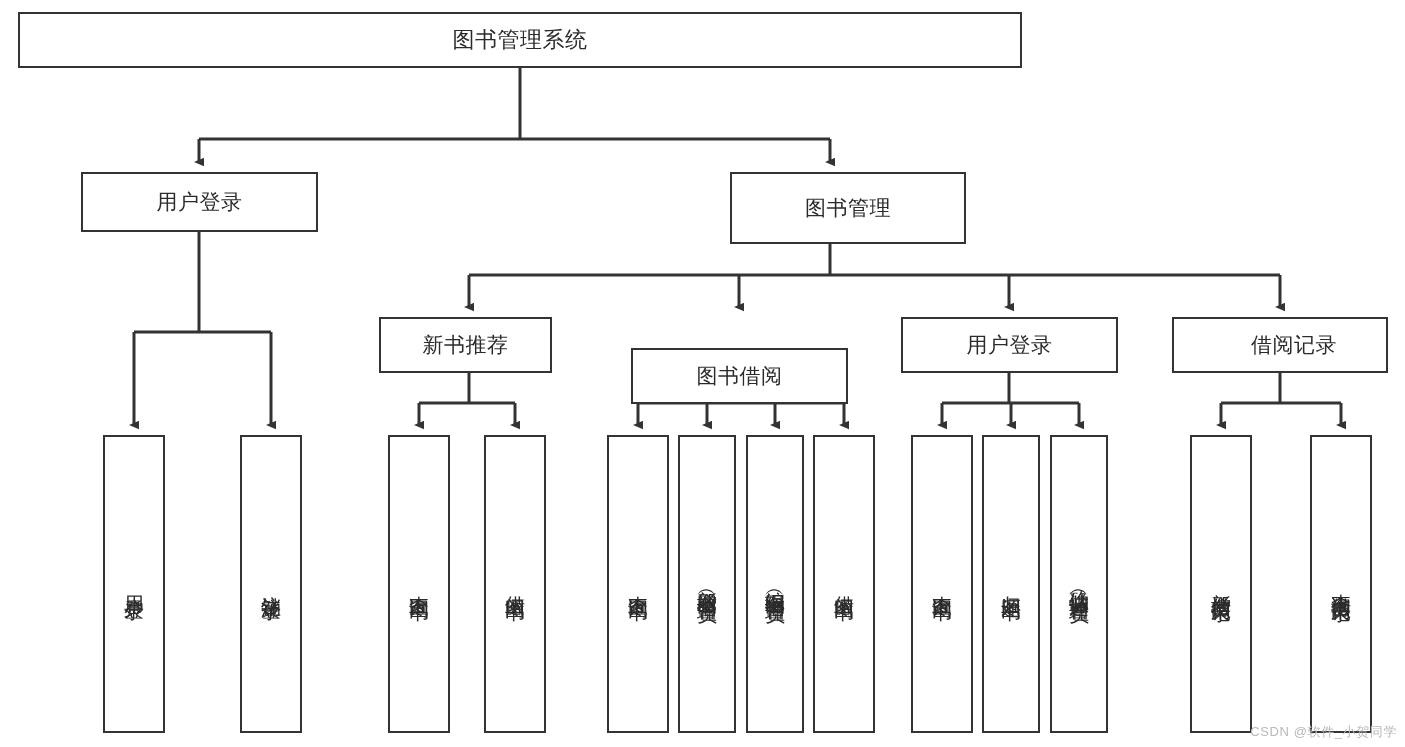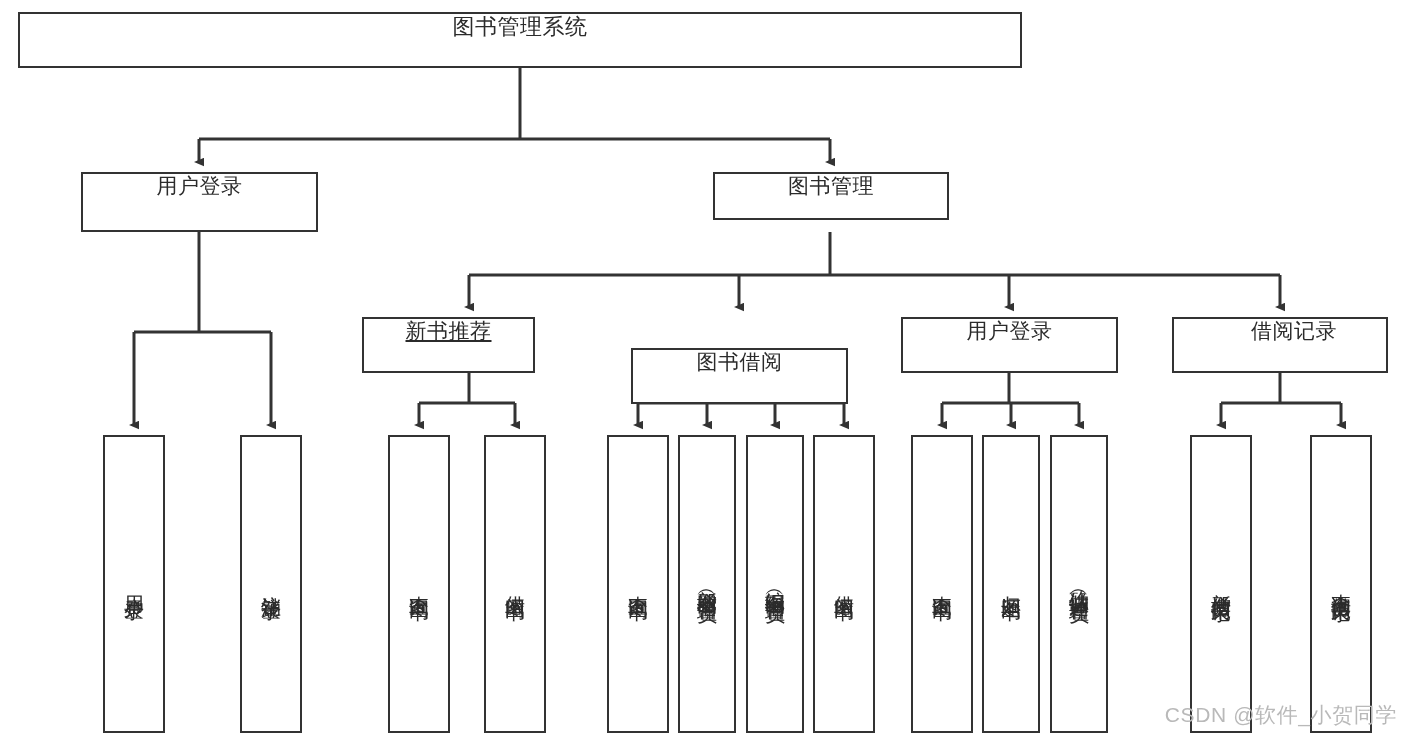--- a/index.html
+++ b/index.html
@@ -25,20 +25,21 @@
     width: 1405px;
     height: 747px;
     pointer-events: none;
   }
   .node {
     position: absolute;
     box-sizing: border-box;
     background: #ffffff;
     border: 2.5px solid #333333;
     display: flex;
+    align-items: center;
     justify-content: center;
     color: #2b2b2b;
     text-align: center;
     z-index: 2;
   }
   .node-h {
     font-size: 21px;
     line-height: 1.15;
     letter-spacing: 0.5px;
   }
@@ -57,22 +58,22 @@
   }
   .node-v .vlabel {
     writing-mode: vertical-rl;
     text-orientation: upright;
     white-space: nowrap;
     display: block;
   }
   #watermark {
     position: absolute;
     right: 8px;
-    bottom: 18px;
-    font-size: 21px;
+    bottom: 6px;
+    font-size: 13px;
     color: #b9b9b9;
     letter-spacing: 0.6px;
     z-index: 5;
     white-space: nowrap;
     font-family: "Liberation Sans", "DejaVu Sans", sans-serif;
   }
 </style>
 </head>
 <body>
 
@@ -128,25 +129,25 @@
     </g>
   </svg>
 
   <div class="node node-h node-root" style="left:18px;top:12px;width:1004px;height:56px;">
     <span>图书管理系统</span>
   </div>
 
   <div class="node node-h" style="left:81px;top:172px;width:237px;height:60px;">
     <span>用户登录</span>
   </div>
-  <div class="node node-h" style="left:713px;top:172px;width:236px;height:48px;">
+  <div class="node node-h" style="left:730px;top:172px;width:236px;height:72px;">
     <span>图书管理</span>
   </div>
 
-  <div class="node node-h" style="left:362px;top:317px;width:173px;height:56px;text-decoration:underline;">
+  <div class="node node-h" style="left:379px;top:317px;width:173px;height:56px;">
     <span>新书推荐</span>
   </div>
   <div class="node node-h" style="left:631px;top:317px;width:217px;height:56px;margin-top:31px;">
     <span>图书借阅</span>
   </div>
   <div class="node node-h" style="left:901px;top:317px;width:217px;height:56px;">
     <span>用户登录</span>
   </div>
   <div class="node node-h" style="left:1172px;top:317px;width:216px;height:56px;padding-left:28px;">
     <span>借阅记录</span>

